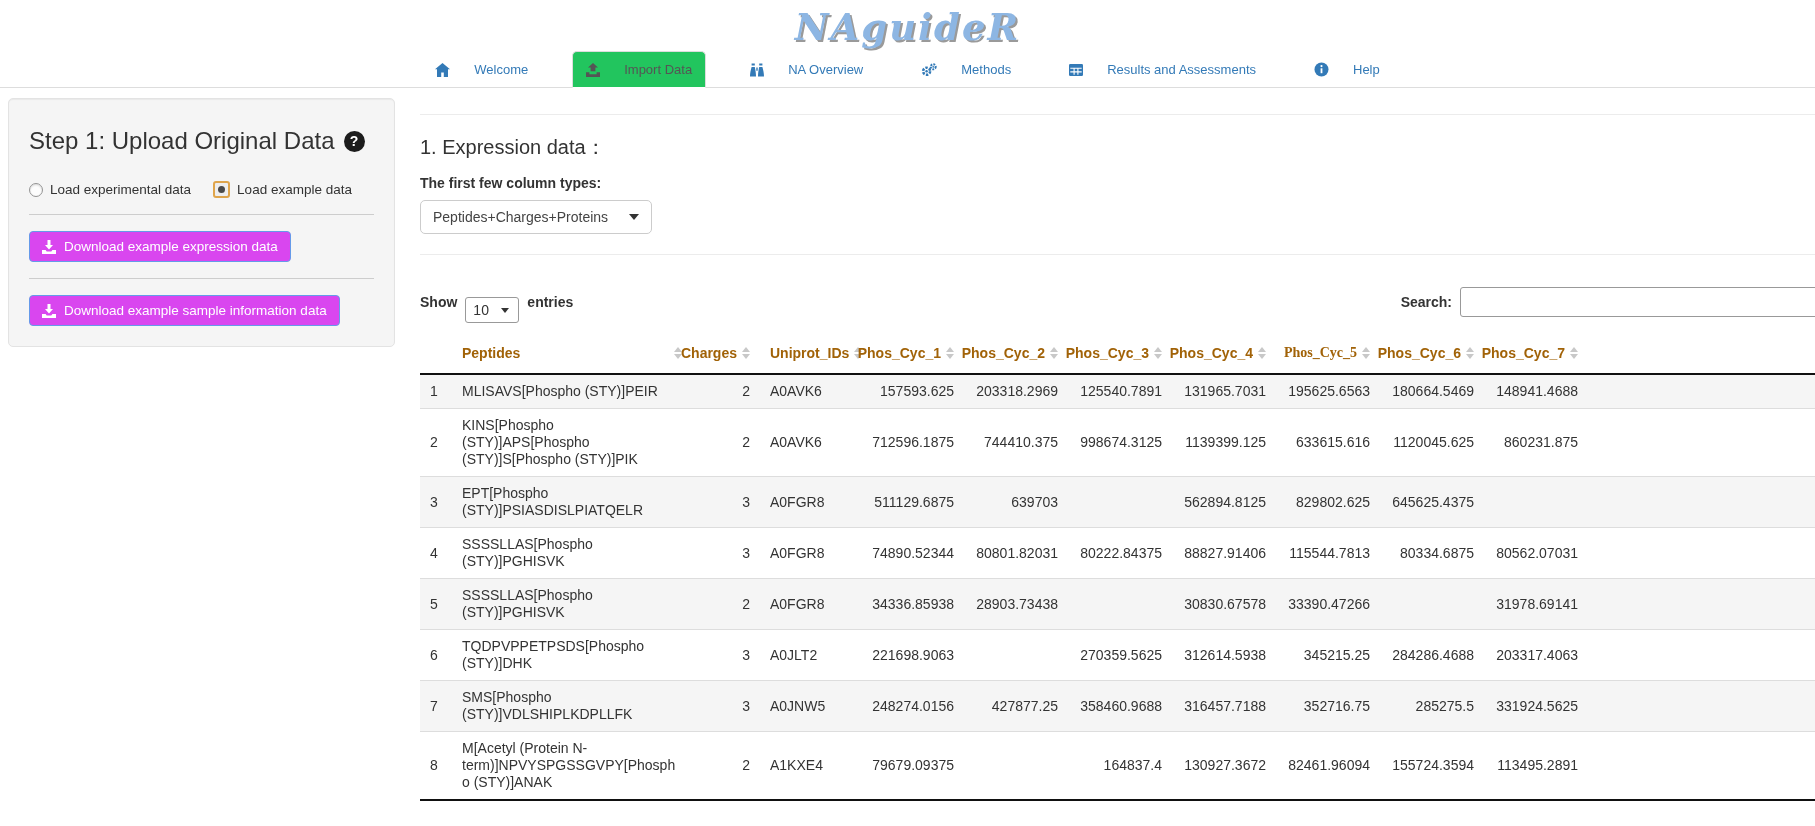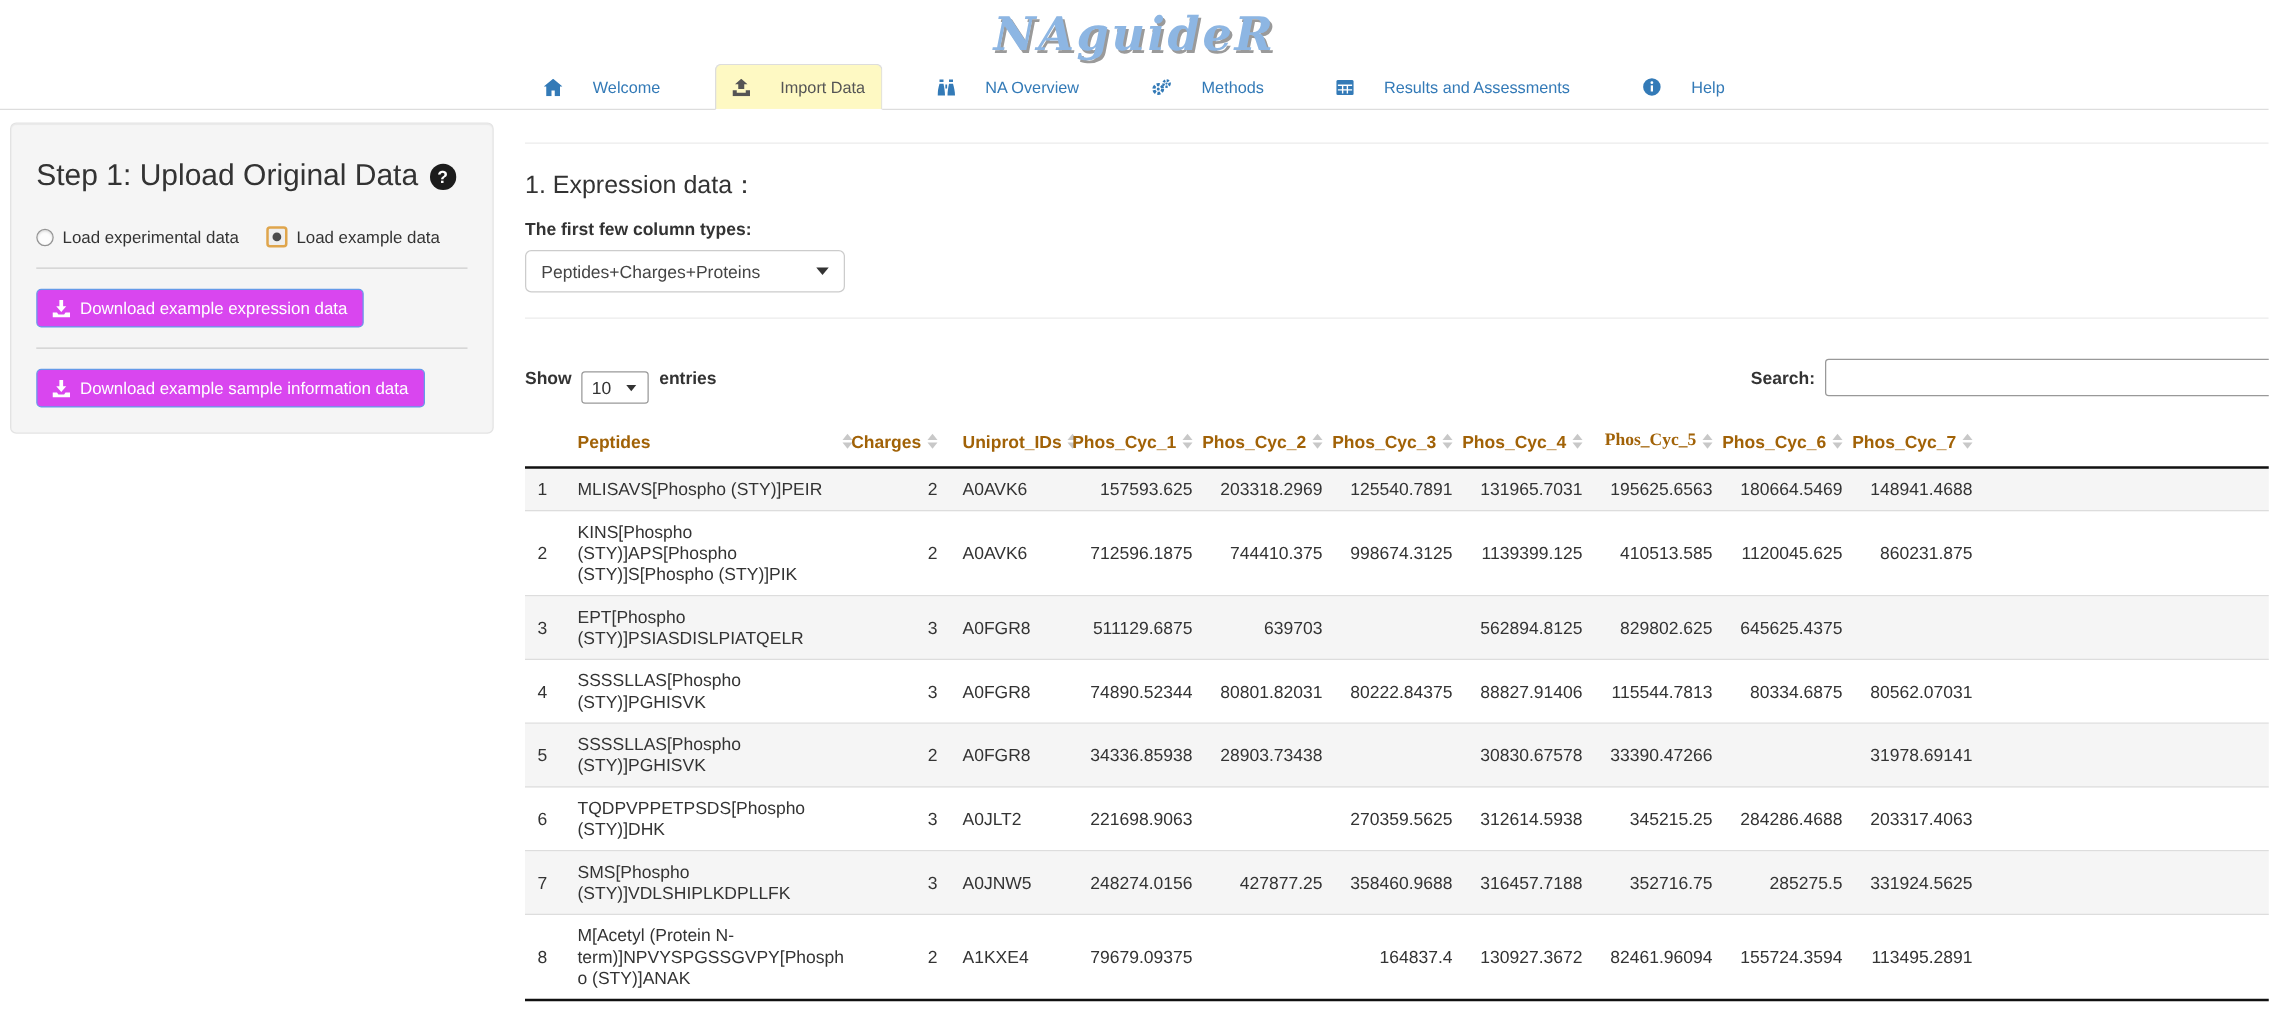--- a/index.html
+++ b/index.html
@@ -19,21 +19,21 @@
     padding-top: 5px;
   }
   nav { display: flex; justify-content: center; border-bottom: 1px solid #ddd; margin-top: 2px; }
   .nav-tab {
     display: flex; align-items: center; gap: 24px;
     padding: 10px 13px; margin: 0 15px -1px 15px;
     color: #337ab7; cursor: pointer; font-size: 13px;
     border: 1px solid transparent; border-radius: 5px 5px 0 0;
     white-space: nowrap;
   }
-  .nav-tab.active { background: #fef9c3; border-color: #ddd #ddd #fff; color: #555; }
+  .nav-tab.active { background: #22c55e; border-color: #ddd #ddd #fff; color: #555; }
   .nav-icon { display: inline-flex; }
   .nav-icon svg { display: block; }
   
   .layout { display: flex; align-items: flex-start; padding: 10px 0 0 8px; }
   
   .sidebar {
     width: 387px; flex: none;
     background: #f5f5f5;
     border: 1px solid #e3e3e3; border-radius: 5px;
     box-shadow: inset 0 1px 1px rgba(0,0,0,.05);
@@ -71,21 +71,21 @@
     color: #fff; font-size: 13.5px; padding: 7px 12px; cursor: pointer;
     font-family: "Liberation Sans", sans-serif;
   }
   .btn svg { display: block; }
   
   main { flex: 1; padding-left: 25px; min-width: 0; }
   main hr.rule { border: none; border-top: 1px solid #ececec; margin: 0; }
   .section-title { font-size: 20px; font-weight: 400; margin: 19px 0 14px; }
   .field-label { font-weight: bold; font-size: 14px; margin-bottom: 9px; }
   .select-box {
-    width: 256px; background: #fff; cursor: pointer;
+    width: 232px; background: #fff; cursor: pointer;
     border: 1px solid #ccc; border-radius: 5px;
     padding: 8px 12px; margin-bottom: 20px;
     display: flex; justify-content: space-between; align-items: center;
     color: #444;
   }
   .caret-down { width: 0; height: 0; border-left: 5px solid transparent; border-right: 5px solid transparent; border-top: 6px solid #333; }
   
   .dt-controls { width: 1500px; display: flex; justify-content: space-between; align-items: center; margin: 26px 0 10px; }
   .dt-length { display: flex; align-items: center; gap: 8px; font-weight: bold; color: #333; }
   .length-select {
@@ -367,21 +367,21 @@
           </tr>
           <tr class="even">
             <td>2</td>
             <td class="wrap">KINS[Phospho (STY)]APS[Phospho (STY)]S[Phospho (STY)]PIK</td>
             <td class="num">2</td>
             <td>A0AVK6</td>
             <td class="num">712596.1875</td>
             <td class="num">744410.375</td>
             <td class="num">998674.3125</td>
             <td class="num">1139399.125</td>
-            <td class="num">410513.585</td>
+            <td class="num">633615.616</td>
             <td class="num">1120045.625</td>
             <td class="num">860231.875</td>
             <td></td>
           </tr>
           <tr class="odd">
             <td>3</td>
             <td class="wrap">EPT[Phospho (STY)]PSIASDISLPIATQELR</td>
             <td class="num">3</td>
             <td>A0FGR8</td>
             <td class="num">511129.6875</td>

